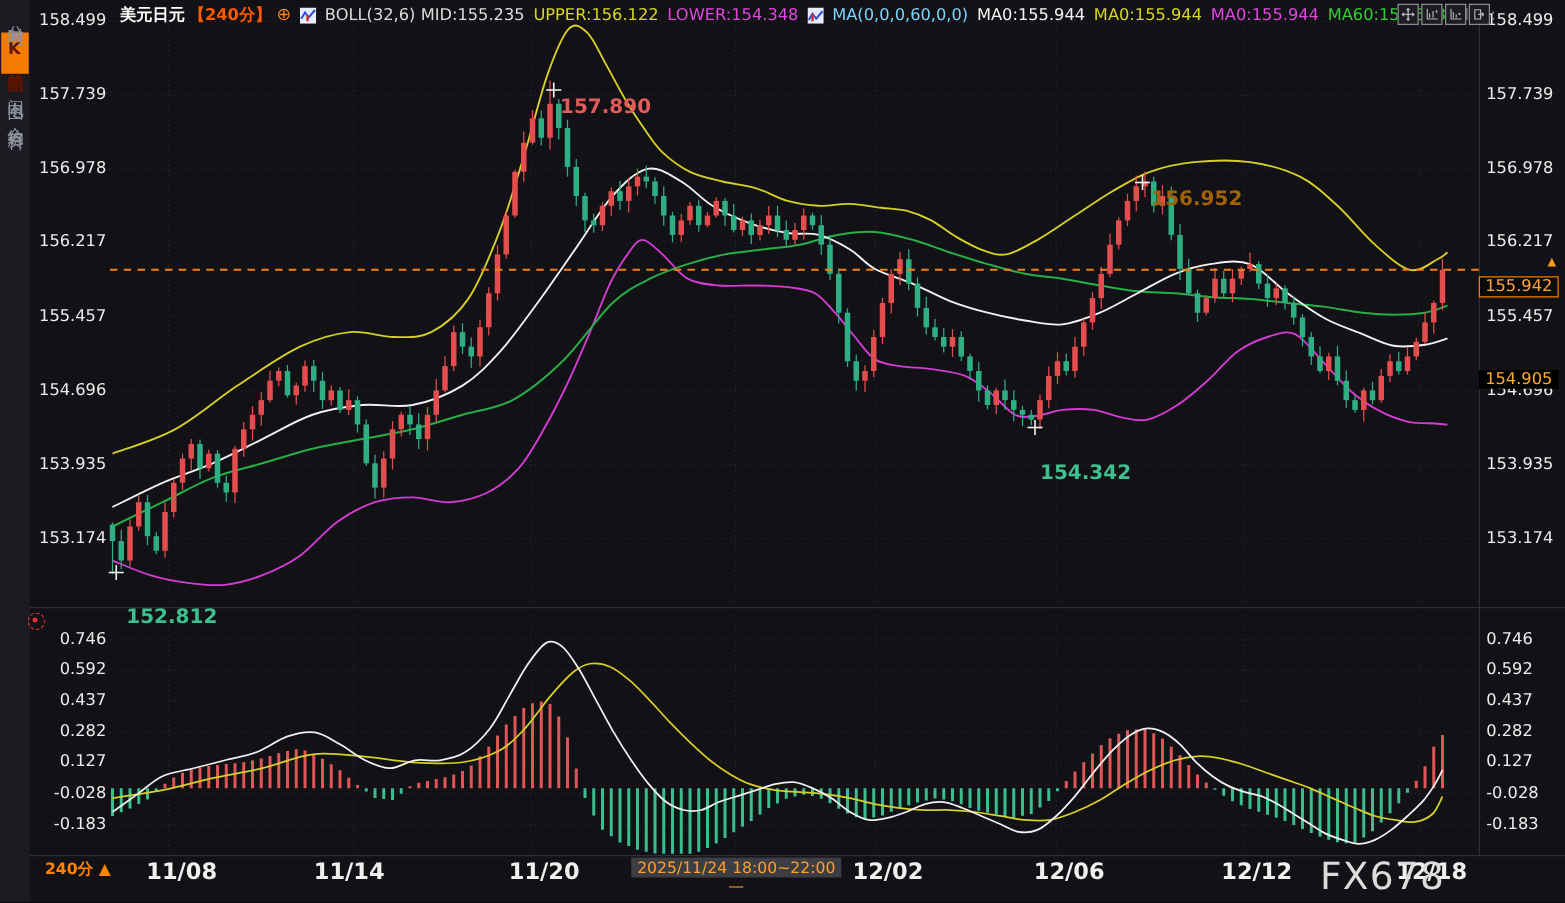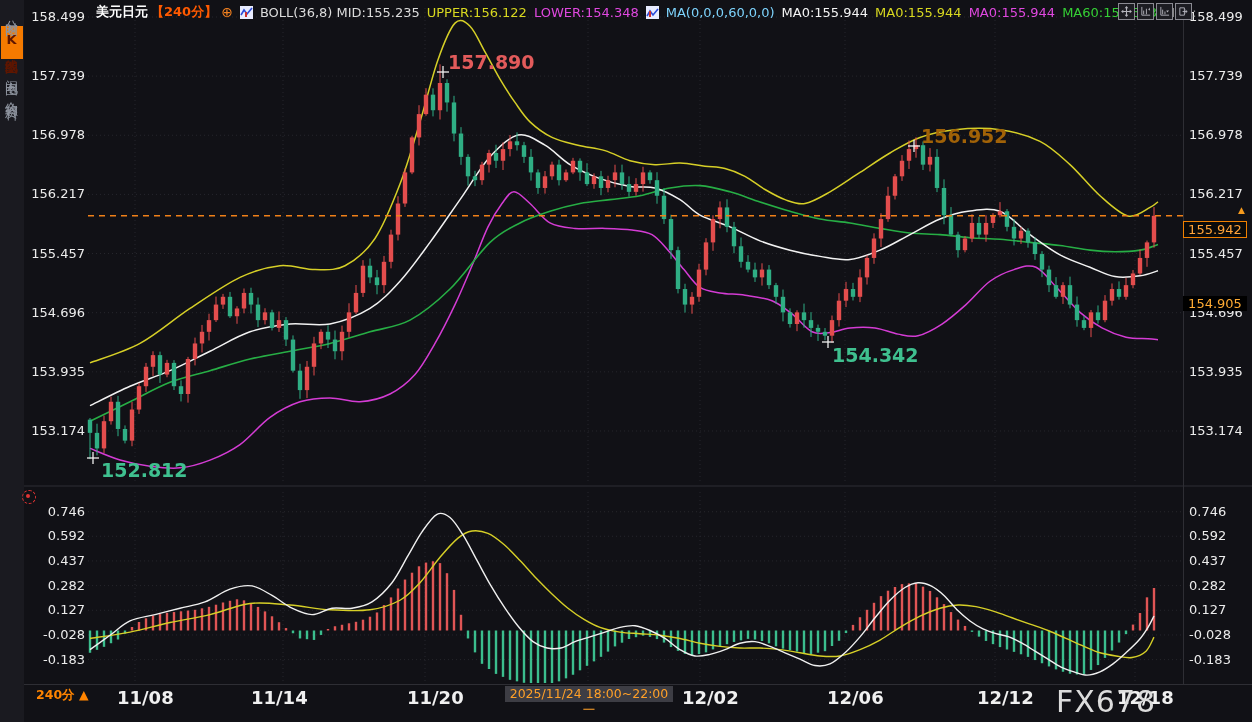--- a/index.html
+++ b/index.html
@@ -16,21 +16,21 @@
   .mini-icon{display:inline-block;width:13px;height:13px;vertical-align:-2px;}
   
   #hdr-icons{position:absolute;left:1118px;top:3px;display:flex;gap:2px;z-index:30;}
   .hicon{width:15px;height:15px;border:1px solid #8a8a92;background:#1c1c22;display:flex;align-items:center;justify-content:center;cursor:pointer;}
   
   .ylab{position:absolute;font-size:13px;color:#ececec;z-index:5;}
   .ylab.left{width:58px;text-align:right;left:27px;}
   .ylab.right{left:1189px;text-align:left;}
   .xlab{position:absolute;top:687px;font-size:18px;font-weight:bold;color:#f0f0f0;z-index:6;}
   
-  .anno{position:absolute;font-size:19px;font-weight:bold;z-index:8;}
+  .anno{position:absolute;font-size:16px;font-weight:bold;z-index:8;margin-top:24px;}
   
   #price-tag{position:absolute;left:1183px;top:221px;width:62px;height:15px;background:#0a0a0a;border:1px solid #f08000;
              color:#ffa33a;font-size:13px;text-align:center;line-height:15px;z-index:9;}
   #price-arrow{position:absolute;left:1238px;top:206px;color:#f59a1d;font-size:9px;line-height:9px;z-index:9;}
   #ref-tag{position:absolute;left:1183px;top:296px;width:64px;height:15px;background:#000;
            color:#ffab33;font-size:13px;text-align:center;line-height:15px;z-index:9;}
   
   #macd-hdr{position:absolute;left:88px;top:491px;font-size:13px;display:flex;gap:9px;z-index:7;white-space:nowrap;}
   #macd-ind-icon{position:absolute;left:22px;top:490px;width:12px;height:12px;border:1px dashed #e03434;border-radius:50%;z-index:7;}
   #macd-ind-icon b{position:absolute;left:3px;top:3px;width:4px;height:4px;border-radius:50%;background:#e03434;}
@@ -63,21 +63,21 @@
 
   <header id="hdr">
     <span style="color:#fff;font-weight:bold">美元日元</span>
     <span style="color:#ff5a00;font-weight:bold;margin-left:-4px">【240分】</span>
     <span style="color:#f58220;font-size:14px;margin-left:-3px">⊕</span>
     <svg class="mini-icon" viewBox="0 0 13 13">
         <rect x="0" y="0" width="13" height="13" fill="#e8ecff"></rect>
         <polyline points="1,9 4,4 7,8 12,2" stroke="#2b4bd8" stroke-width="1.6" fill="none"></polyline>
         <rect x="5" y="6" width="2" height="5" fill="#d03030"></rect>
       </svg>
-    <span style="color:#dcdcdc">BOLL(36,8) MID:155.235</span>
+    <span style="color:#dcdcdc">BOLL(32,6) MID:155.235</span>
     <span style="color:#d8d820">UPPER:156.122</span>
     <span style="color:#e048e0">LOWER:154.348</span>
     <svg class="mini-icon" viewBox="0 0 13 13">
         <rect x="0" y="0" width="13" height="13" fill="#e8ecff"></rect>
         <polyline points="1,10 4,5 7,9 12,3" stroke="#2b4bd8" stroke-width="1.6" fill="none"></polyline>
         <rect x="3" y="5" width="2" height="6" fill="#d03030"></rect>
       </svg>
     <span style="color:#7dd3fc">MA(0,0,0,60,0,0)</span>
     <span style="color:#f4f4f4">MA0:155.944</span>
     <span style="color:#d8d820">MA0:155.944</span>

